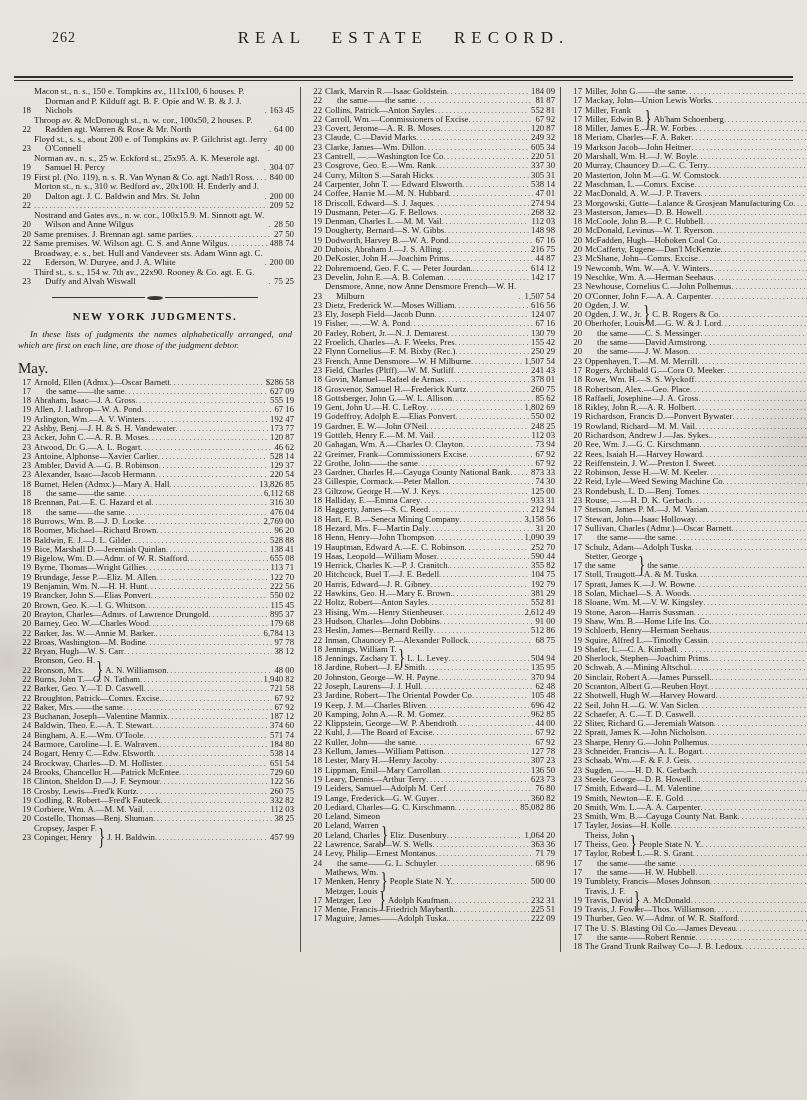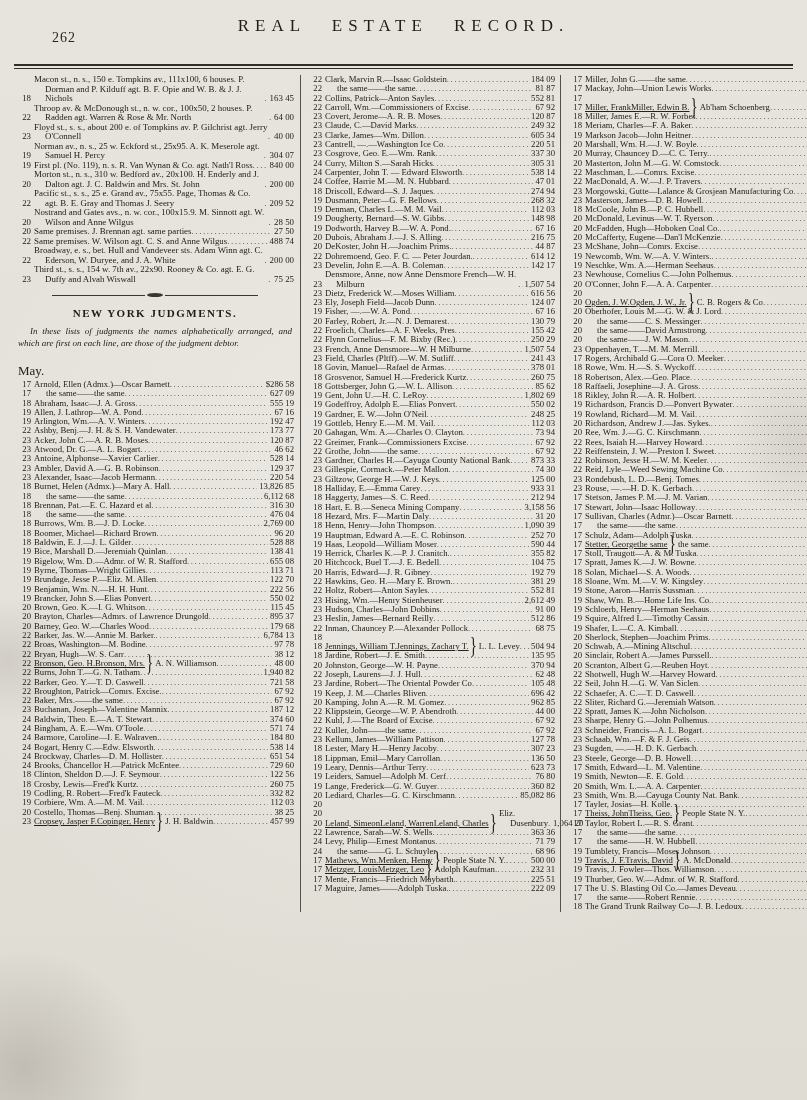--- a/index.html
+++ b/index.html
@@ -7,48 +7,48 @@
     position:relative;width:807px;height:1100px;margin:0 auto;overflow:hidden;
     background:
       radial-gradient(circle at 3% 97%, rgba(70,62,52,.20), transparent 9%),
       radial-gradient(circle at 1% 60%, rgba(70,62,52,.12), transparent 6%),
       radial-gradient(circle at 99% 40%, rgba(70,62,52,.10), transparent 7%),
       radial-gradient(circle at 50% 50%, rgba(255,255,252,.25), transparent 70%),
       linear-gradient(180deg,#e7e4dd 0%,#e4e1da 50%,#dfdcd4 100%);
     font-family:"Liberation Serif","DejaVu Serif",serif;
     color:#26211b;
   }
-  .pagehead{position:relative;height:44px;padding-top:16px;}
+  .pagehead{position:relative;height:44px;padding-top:28px;}
   .pageno{position:absolute;left:52px;top:30px;font-size:14px;letter-spacing:1px;color:#2a251f;}
   .ptitle{text-align:center;font-size:17px;font-weight:normal;letter-spacing:6px;word-spacing:16px;color:#211c16;}
   .dblrule{margin:4px 14px 0 14px;border-top:2.5px solid #332d25;border-bottom:1px solid #332d25;height:2px;}
   .cols{display:flex;padding:6px 12px 0 12px;box-sizing:border-box;}
   .col{box-sizing:border-box;}
   .c1{width:288px;padding:0 6px 0 4px;}
   .c2{width:260px;border-left:1px solid #55504a;padding:0 5px 0 6px;}
   .c3{flex:1;border-left:1px solid #55504a;padding:0 2px 0 6px;}
   .row{display:flex;align-items:flex-end;font-size:8.7px;line-height:9.3px;}
   .liens .row{font-size:8.9px;line-height:9.5px;}
   .d{flex:none;width:15px;text-align:right;margin-right:3px;}
   .t{flex:0 1 auto;padding-left:11px;text-indent:-11px;}
   .t.i{padding-left:22px;text-indent:-10px;}
   .dots{flex:1 1 5px;min-width:3px;overflow:hidden;white-space:nowrap;letter-spacing:1.6px;opacity:.9;}
   .dots::after{content:"..................................................................................................";}
   .a{flex:none;white-space:nowrap;padding-left:2px;text-align:right;}
   .stack{display:flex;flex-direction:column;}
   .d.stack{width:15px;text-align:right;}
-  .ns{flex:0 0 auto;display:flex;flex-direction:row;text-decoration:underline;}
+  .ns{flex:0 0 auto;display:flex;flex-direction:column;}
   .brace{flex:none;font-size:15px;transform:scaleY(1.5);padding:0 2px 0 1px;color:#2a251f;}
   .orn{display:flex;align-items:center;margin:9px 36px 10px 36px;}
   .orn .ln{flex:1;border-top:1px solid #3a352e;}
   .orn .gem{width:16px;height:4px;background:#3a352e;border-radius:50%;margin:0 2px;}
   .sechead{text-align:center;font-weight:bold;font-size:11px;letter-spacing:1.5px;margin:2px 0 7px 0;color:#211c16;}
   .note{font-style:italic;font-size:9px;line-height:11.5px;text-align:justify;margin:0 2px 4px 2px;}
   .note .ind{display:inline-block;width:12px;}
-  .month{font-size:13px;margin:14px 0 1px 2px;}
+  .month{font-size:15px;margin:8px 0 1px 2px;}
 </style>
 </head>
 <body>
 
 <div class="sheet">
   <div class="pagehead">
     <div class="pageno">262</div>
     <div class="ptitle">REAL ESTATE RECORD.</div>
   </div>
   <div class="dblrule"></div>
@@ -87,21 +87,20 @@
             <span class="a">840 00</span>
           </div>
           <div class="row">
             <span class="d">20</span>
             <span class="t">Morton st., n. s., 310 w. Bedford av., 20x100.  H. Enderly and J. Dalton agt. J. C. Baldwin and Mrs. St. John</span>
             <span class="dots"></span>
             <span class="a">200 00</span>
           </div>
           <div class="row">
             <span class="d">22</span>
-            <span class="t">Pacific st., s. s., 25 e. Grand av., 75x55.  Page, Thomas &amp; Co. agt. B. E. Gray and Thomas J. Seery</span>
             <span class="dots"></span>
             <span class="a">209 52</span>
           </div>
           <div class="row">
             <span class="d">20</span>
             <span class="t">Nostrand and Gates avs., n. w. cor., 100x15.9.  M. Sinnott agt. W. Wilson and Anne Wilgus</span>
             <span class="dots"></span>
             <span class="a">28 50</span>
           </div>
           <div class="row">

